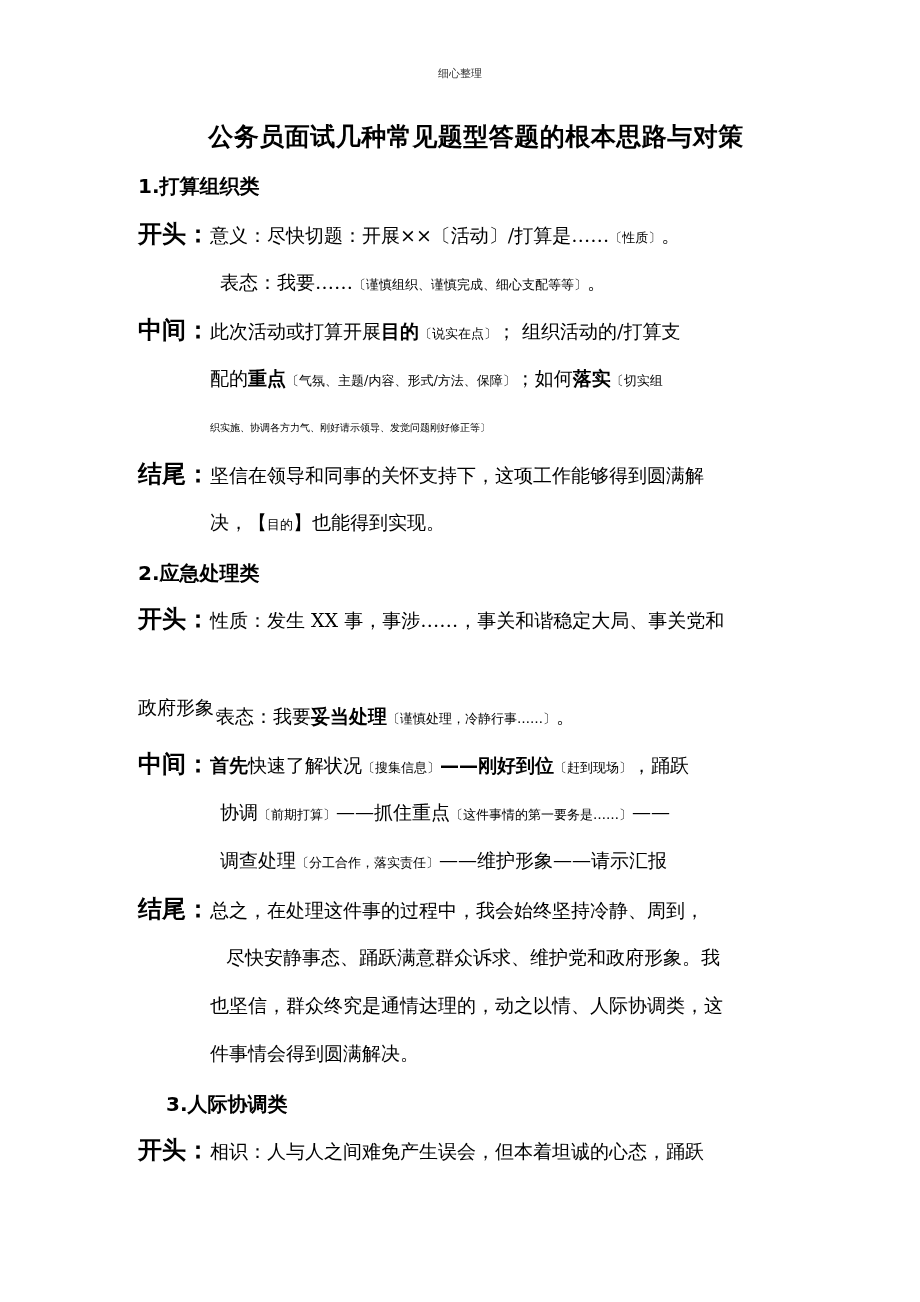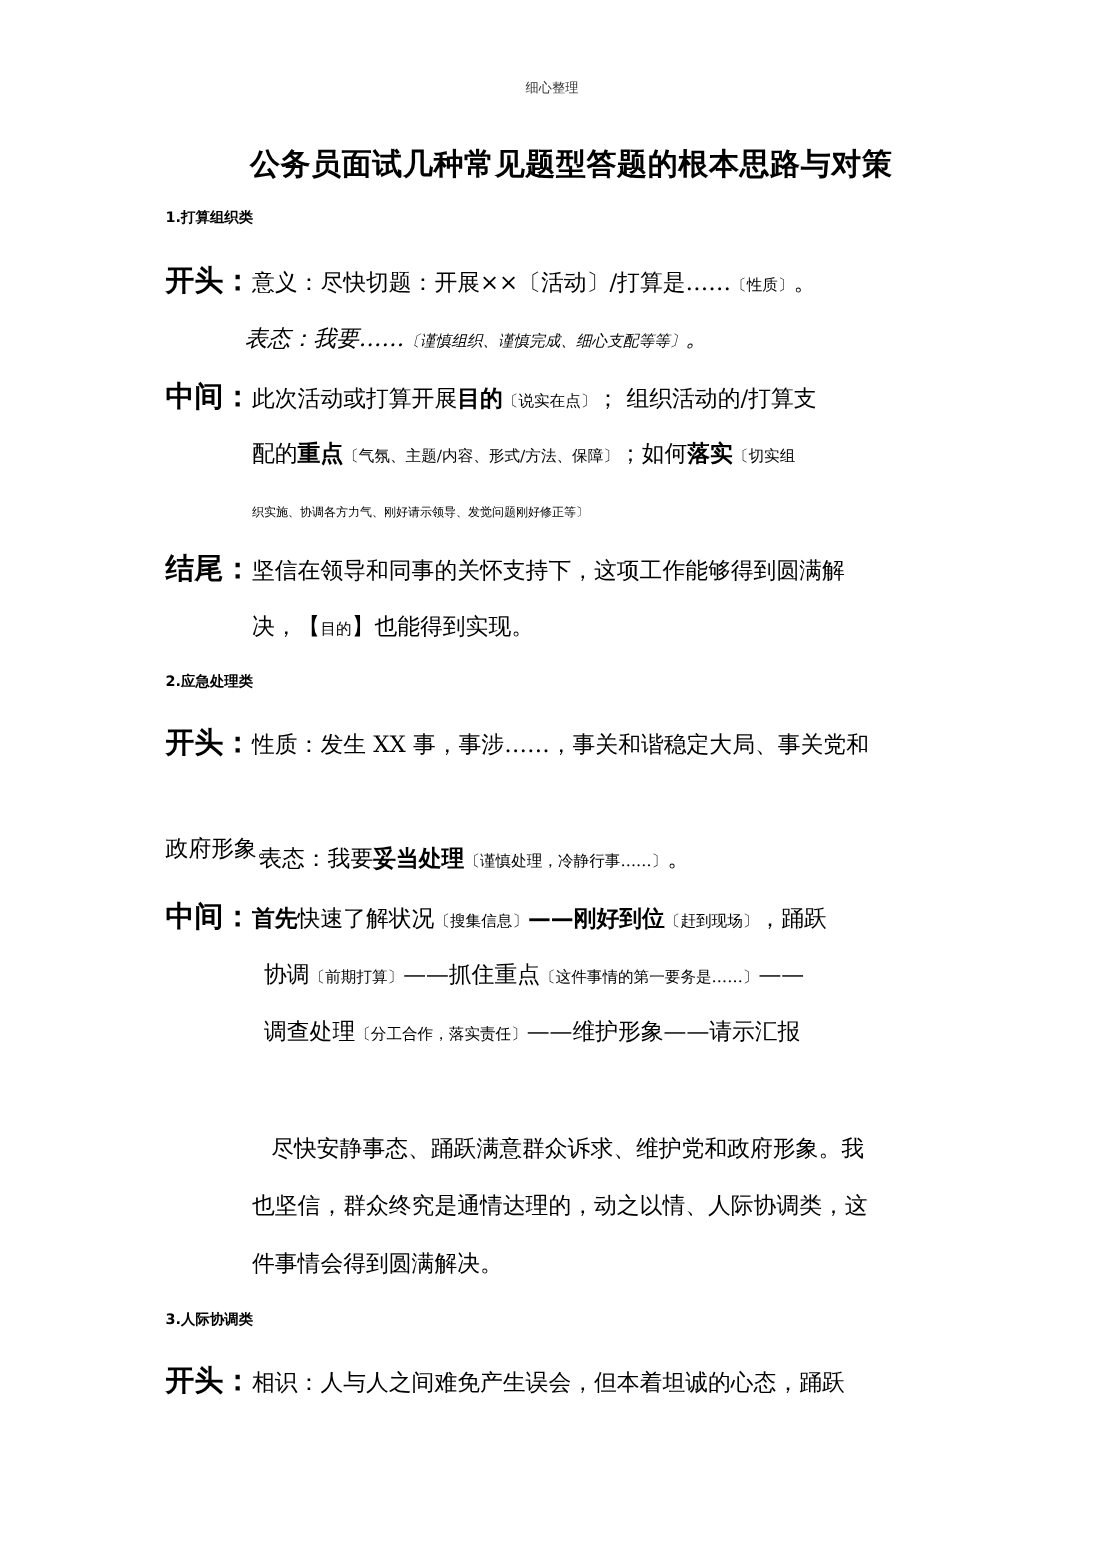--- a/index.html
+++ b/index.html
@@ -35,21 +35,21 @@
       left: 16px; width: 920px;
       text-align: center;
       font-size: 25px;
       font-weight: bold;
       font-family: "DejaVu Sans", "Liberation Sans", sans-serif;
       letter-spacing: 0.5px;
     }
     .section-heading {
       position: absolute;
       left: 138px;
-      font-size: 12px;
+      font-size: 20px;
       font-weight: bold;
       font-family: "DejaVu Sans", "Liberation Sans", sans-serif;
     }
     .line {
       position: absolute;
       white-space: nowrap;
       font-size: 19px;
       line-height: 24px;
     }
     .lbl {
@@ -74,21 +74,21 @@
   <div class="header-note">细心整理</div>
 
   <div class="doc-title">公务员面试几种常见题型答题的根本思路与对策</div>
 
   <div class="section-heading" style="top:173px;">1.打算组织类</div>
 
   <div class="line" style="left:138px; top:222px;">
     <span class="lbl">开头：</span><span class="seg">意义：尽快切题：开展××</span><span class="seg">〔活动〕/打算是……</span><span class="seg sm">〔性质〕</span><span class="seg">。</span>
   </div>
 
-  <div class="line" style="left:204px; top:270px;font-style:italic;">
+  <div class="line" style="left:220px; top:270px;">
     <span class="seg">表态：我要……</span><span class="seg sm">〔谨慎组织、谨慎完成、细心支配等等〕</span><span class="seg">。</span>
   </div>
 
   <div class="line" style="left:138px; top:318px;">
     <span class="lbl">中间：</span><span class="seg">此次活动或打算开展</span><span class="seg b">目的</span><span class="seg sm">〔说实在点〕</span><span class="seg">；  组织活动的/打算支</span>
   </div>
 
   <div class="line" style="left:210px; top:366px;">
     <span class="seg">配的</span><span class="seg b">重点</span><span class="seg sm">〔气氛、主题/内容、形式/方法、保障〕</span><span class="seg">；如何</span><span class="seg b">落实</span><span class="seg sm">〔切实组</span>
   </div>
@@ -120,24 +120,27 @@
   </div>
 
   <div class="line" style="left:220px; top:800px;">
     <span class="seg">协调</span><span class="seg sm">〔前期打算〕</span><span class="seg">——抓住重点</span><span class="seg sm">〔这件事情的第一要务是……〕</span><span class="seg">——</span>
   </div>
 
   <div class="line" style="left:220px; top:848px;">
     <span class="seg">调查处理</span><span class="seg sm">〔分工合作，落实责任〕</span><span class="seg">——维护形象——请示汇报</span>
   </div>
 
+  <div class="line" style="left:138px; top:897px;">
+    <span class="lbl">结尾：</span><span class="seg">总之，在处理这件事的过程中，我会始终坚持冷静、周到，</span>
+  </div>
 
   <div class="line" style="left:226px; top:945px;">尽快安静事态、踊跃满意群众诉求、维护党和政府形象。我</div>
   <div class="line" style="left:210px; top:993px;">也坚信，群众终究是通情达理的，动之以情、人际协调类，这</div>
   <div class="line" style="left:210px; top:1041px;">件事情会得到圆满解决。</div>
 
-  <div class="section-heading" style="top:1091px;">3.人际协调类</div>
+  <div class="section-heading" style="top:1091px;margin-left:28px;">3.人际协调类</div>
 
   <div class="line" style="left:138px; top:1138px;">
     <span class="lbl">开头：</span><span class="seg">相识：人与人之间难免产生误会，但本着坦诚的心态，踊跃</span>
   </div>
 
 </div>
 
 </body></html>

